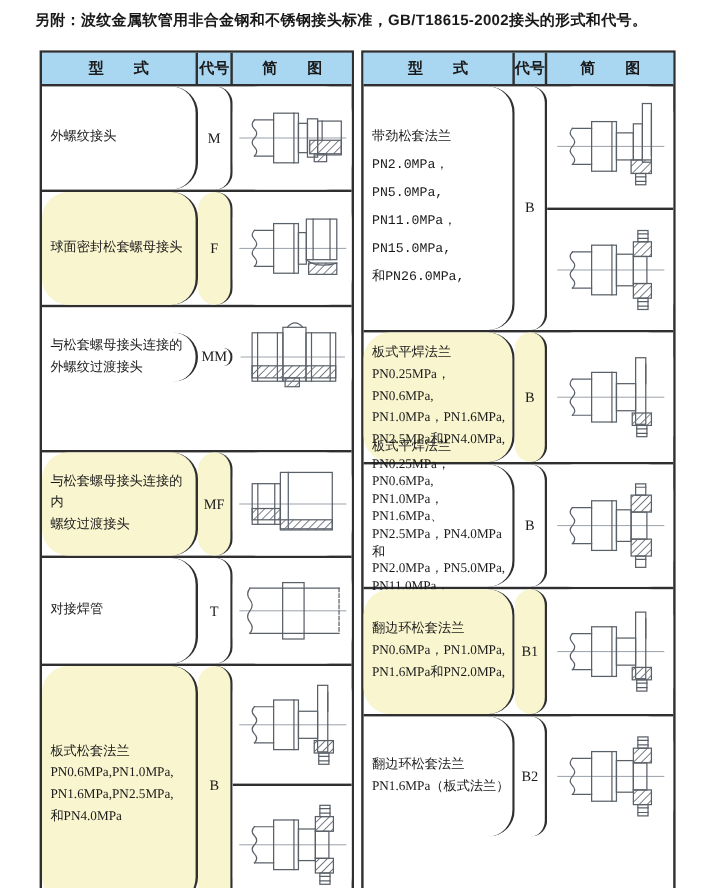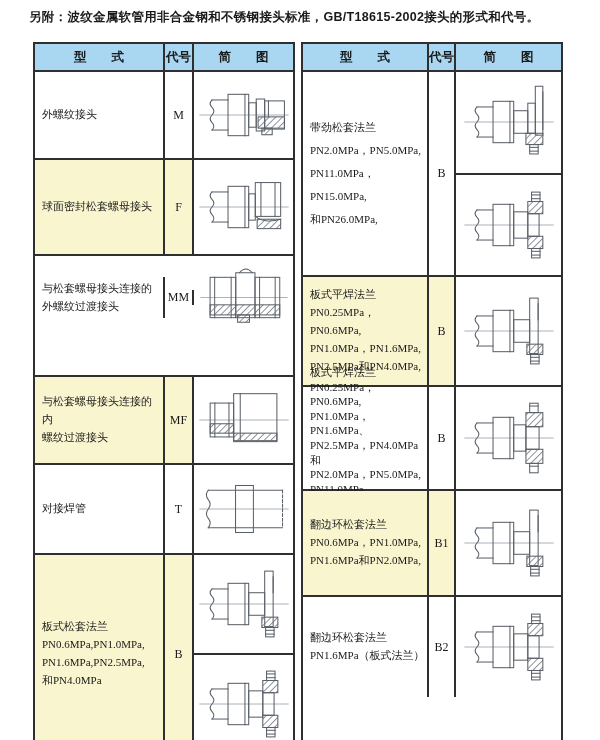--- a/index.html
+++ b/index.html
@@ -19,21 +19,21 @@
     font-family:"Liberation Sans","DejaVu Sans",sans-serif;
     font-size:12.5px;font-weight:bold;letter-spacing:0.3px;white-space:nowrap;
   }
   .tables{position:absolute;left:33px;top:42px;display:flex;gap:6px;}
   .tbl{
     width:262px;border:2px solid var(--border);box-sizing:border-box;background:#fff;
   }
   .hdr{height:26px;background:var(--blue);display:flex;font-weight:bold;font-size:12.5px;}
   .hcell{display:flex;align-items:center;justify-content:center;box-sizing:border-box;}
   .row{display:flex;border-top:2px solid var(--border);box-sizing:border-box;}
-  .cell{box-sizing:border-box;}
+  .cell{box-sizing:border-box;border-radius:22px;}
   .type{
     border-right:2px solid var(--border);
     padding:3px 2px 3px 7px;font-size:11px;line-height:1.62;
     display:flex;align-items:center;white-space:pre-line;
   }
   .code{
     border-right:2px solid var(--border);
     display:flex;align-items:center;justify-content:center;font-size:12px;
   }
   .diag{flex:1;display:flex;flex-direction:column;background:#fff;}
@@ -222,21 +222,21 @@
       </div>
     </div>
 
   <div class="tbl tbl-right" id="tbl-right">
     <div class="hdr">
       <div class="hcell h-type">型　　式</div>
       <div class="hcell h-code">代号</div>
       <div class="hcell h-diag">简　　图</div>
     </div>
   <div class="row" style="height: 205px;">
-        <div class="cell type" style="line-height: 2.1;">带劲松套法兰
+        <div class="cell type" style="line-height: 2.1; font-family: Liberation Mono, monospace;">带劲松套法兰
 PN2.0MPa，PN5.0MPa,
 PN11.0MPa，PN15.0MPa,
 和PN26.0MPa,</div>
         <div class="cell code">B</div>
         <div class="cell diag">
           <div class="dwrap">
             <svg class="diagram" width="94" height="80" viewBox="0 0 100 84">
               <line class="cl" x1="3" y1="42" x2="97" y2="42"></line>
               <path d="M16,26 q-4,4 0,8 q4,4 0,8 q-4,4 0,8 q4,4 0,8"></path>
               <line x1="16" y1="26" x2="33" y2="26"></line>

